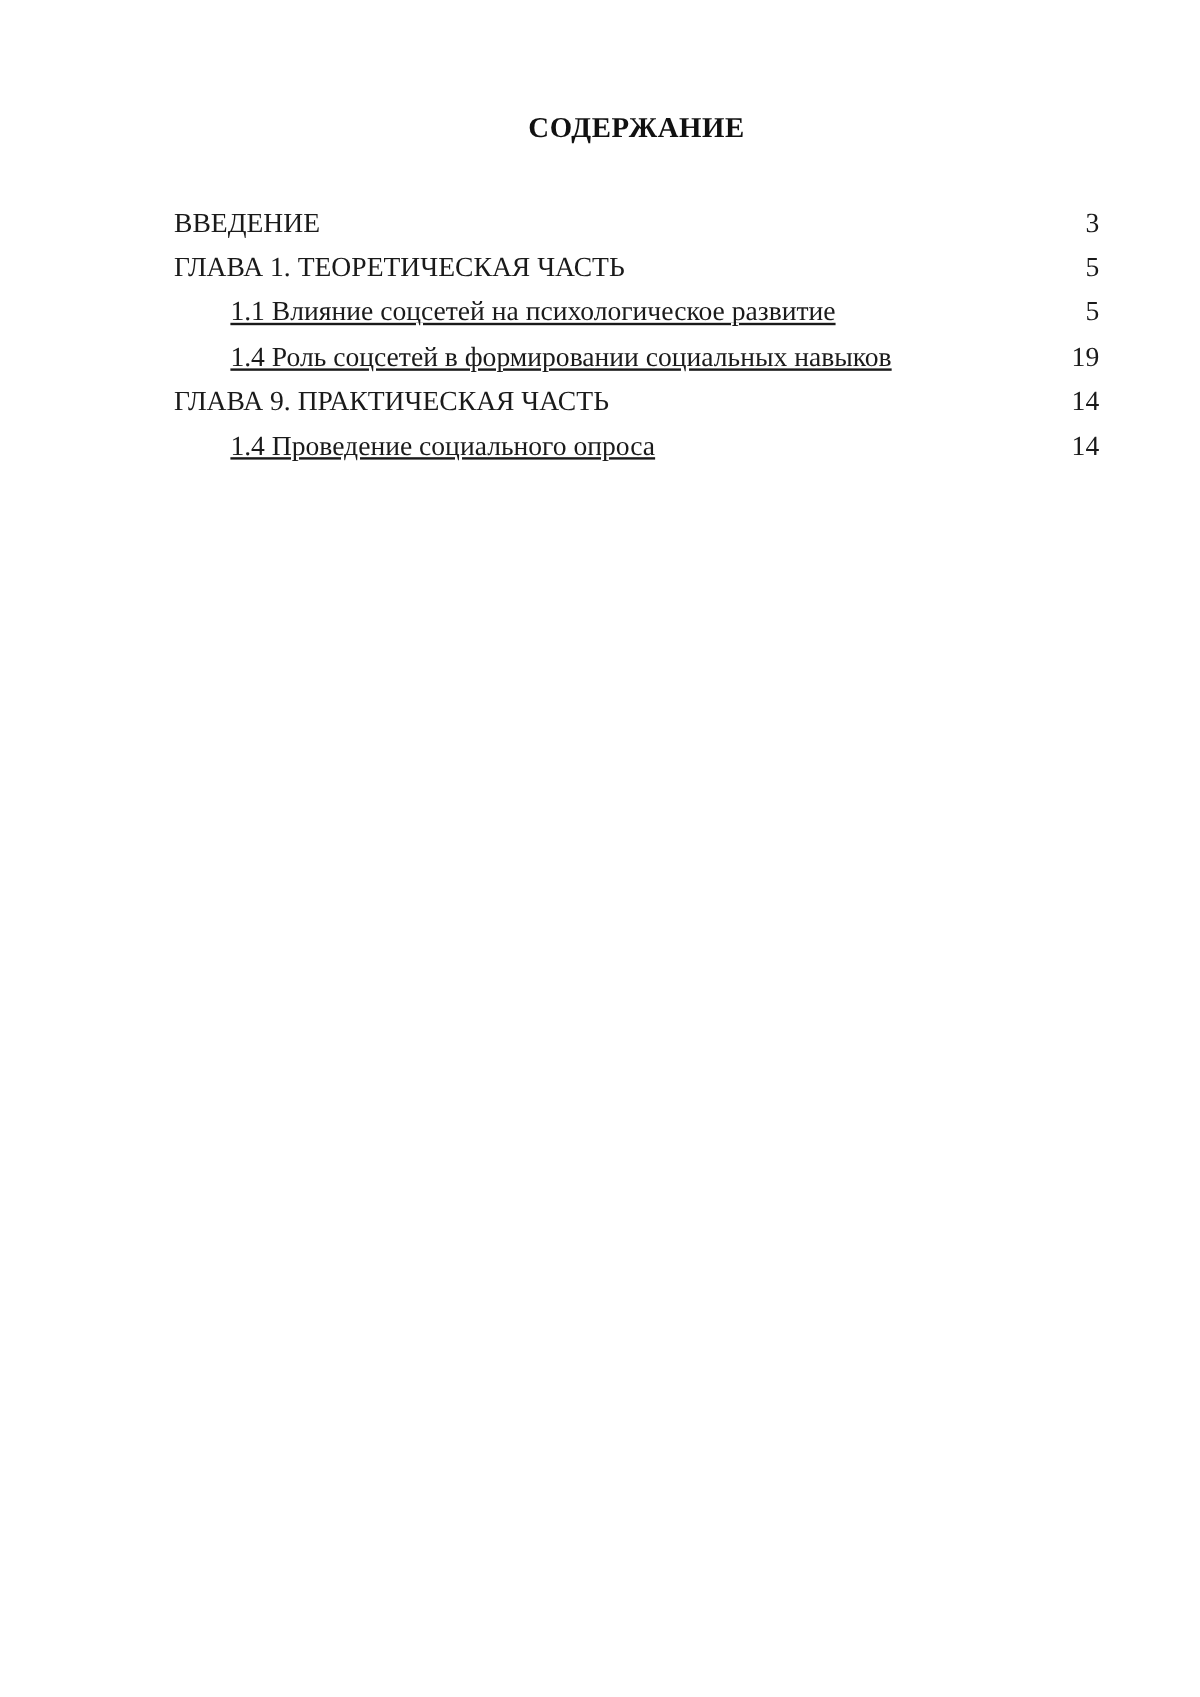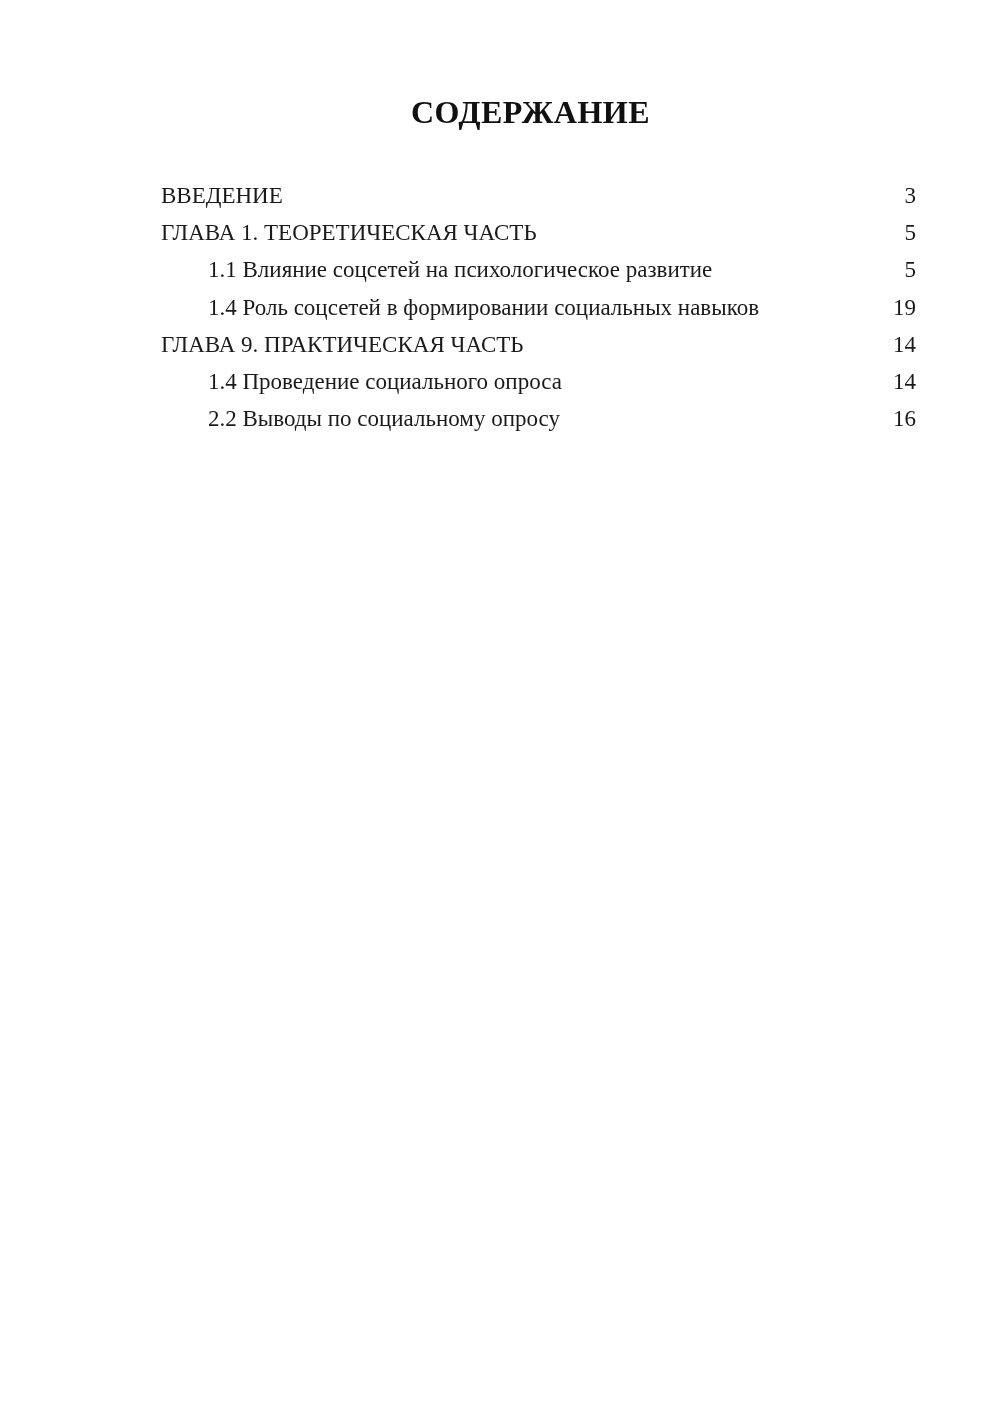--- a/index.html
+++ b/index.html
@@ -13,40 +13,39 @@
   .sheet {
     position: relative;
     width: 1000px;
     height: 1414px;
     background: #ffffff;
     color: #1a1a1a;
   }
   .doc-title {
     margin: 94px 84px 0 145px;
     text-align: center;
-    font-size: 32px;
+    font-size: 24px;
     font-weight: bold;
     letter-spacing: 0.5px;
     color: #111111;
   }
   .toc {
     margin: 46px 84px 0 145px; 
     font-size: 23px;
     list-style: none;
   }
   .toc-row {
     display: flex;
     align-items: baseline;
     height: 37.2px;
     line-height: 37.2px;
     white-space: nowrap;
-    margin-left: 16px;
   }
   .toc-row .toc-label { flex: 1 1 auto; overflow: hidden; }
-  .toc-row.indent .toc-label { padding-left: 47px; }
+  .toc-row.indent .toc-label { padding-left: 47px; text-decoration: underline; }
   .toc-row .toc-page {
     flex: 0 0 auto;
     text-align: right;
     padding-left: 20px;
   }
 </style>
 </head>
 <body>
 
 <div class="sheet">
@@ -79,21 +78,17 @@
     <div class="toc-row">
       <span class="toc-label">ГЛАВА 9. ПРАКТИЧЕСКАЯ ЧАСТЬ</span>
       <span class="toc-page">14</span>
     </div>
 
     <div class="toc-row indent">
       <span class="toc-label">1.4 Проведение социального опроса</span>
       <span class="toc-page">14</span>
     </div>
 
-    <div class="toc-row indent">
-      <span class="toc-label">2.2 Выводы по социальному опросу</span>
-      <span class="toc-page">16</span>
-    </div>
 
 
   </div>
 
 </div>
 
 </body></html>

